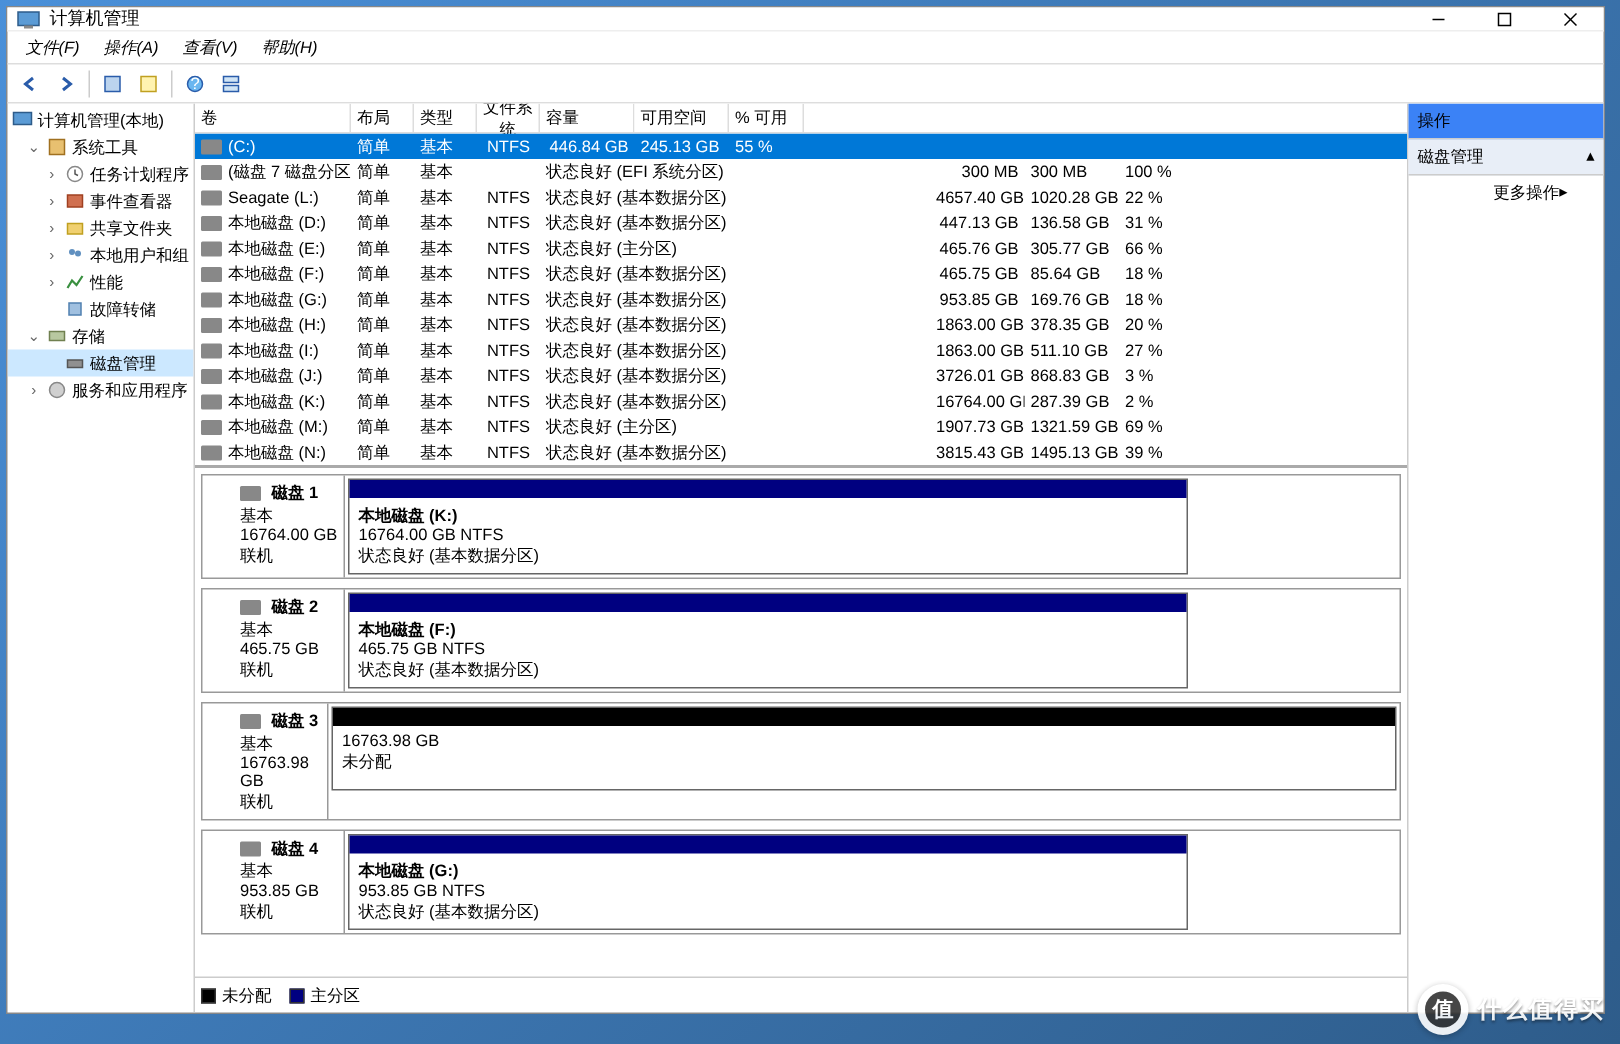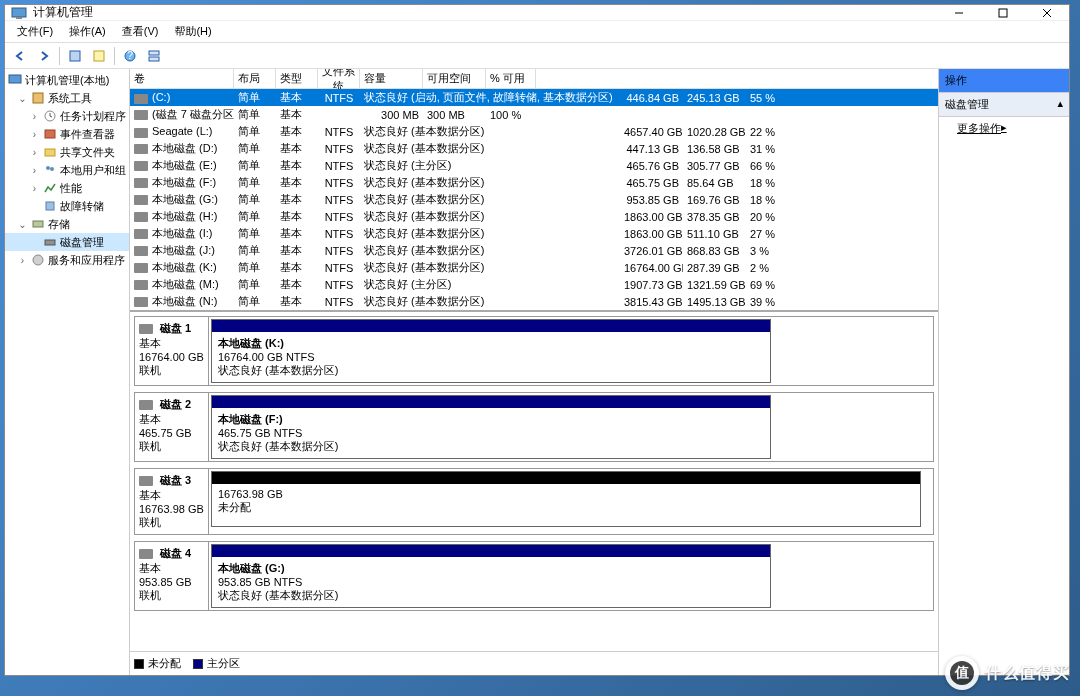--- a/index.html
+++ b/index.html
@@ -4,21 +4,21 @@
 <style>
 * { margin: 0; padding: 0; box-sizing: border-box; font-family: "Microsoft YaHei", "Segoe UI", Tahoma, sans-serif; font-size: 11px; }
 body { background: linear-gradient(135deg, #4a90d9 0%, #2e5c8a 100%); width: 1080px; height: 696px; overflow: hidden; position: relative; }
 .window { background: #fff; border: 1px solid #888; width: 1066px; height: 672px; margin: 4px; display: flex; flex-direction: column; }
 .titlebar { height: 16px; background: #fff; display: flex; align-items: center; padding: 0 0 0 6px; border-bottom: 1px solid #eee; }
 .titlebar .icon { width: 16px; height: 16px; margin-right: 6px; }
 .titlebar .title { flex: 1; color: #000; font-size: 12px; }
 .winbtns { display: flex; }
 .winbtn { width: 44px; height: 28px; display: flex; align-items: center; justify-content: center; color: #000; }
 .menubar { height: 22px; display: flex; align-items: center; padding: 0 4px; border-bottom: 1px solid #ddd; }
-.menuitem { padding: 2px 8px; }
+.menuitem { padding: 2px 8px; font-style: italic; }
 .toolbar { height: 26px; display: flex; align-items: center; padding: 0 4px; border-bottom: 1px solid #ddd; gap: 2px; }
 .tbtn { width: 22px; height: 22px; display: flex; align-items: center; justify-content: center; border: 1px solid transparent; }
 .tsep { width: 1px; height: 18px; background: #ccc; margin: 0 2px; }
 .content { flex: 1; display: flex; overflow: hidden; }
 .tree { width: 125px; border-right: 1px solid #ccc; overflow-y: auto; padding: 2px 0; }
 .tree-item { display: flex; align-items: center; padding: 1px 2px; white-space: nowrap; gap: 2px; }
 .tree-item .exp { width: 11px; text-align: center; color: #666; font-size: 10px; }
 .tree-item .ticon { width: 16px; height: 16px; display: inline-flex; align-items: center; justify-content: center; }
 .tree-item.sel { background: #cce8ff; }
 .tree-item.depth1 { padding-left: 12px; }
@@ -26,36 +26,36 @@
 .main { flex: 1; display: flex; flex-direction: column; border-right: 1px solid #ccc; overflow: hidden; }
 .list-header { display: flex; background: #fff; border-bottom: 1px solid #ddd; height: 20px; }
 .list-header .col { border-right: 1px solid #ddd; padding: 2px 4px; background: #fff; display: flex; align-items: center; }
 .list-body { overflow-y: auto; flex: 0 0 auto; }
 .list-row { display: flex; height: 17px; align-items: center; }
 .list-row .cell { padding: 0 4px; overflow: hidden; white-space: nowrap; }
 .list-row.sel { background: #0078d7; color: #fff; }
 .disk-icon { width: 14px; height: 10px; display: inline-block; background: #888; margin-right: 4px; vertical-align: middle; border-radius: 1px; }
 .vol-area { flex: 1; overflow-y: auto; border-top: 2px solid #aaa; padding: 4px; }
 .disk-block { display: flex; margin-bottom: 6px; border: 1px solid #999; }
-.disk-info { width: 74px; padding: 4px; border-right: 1px solid #999; }
+.disk-info { width: 74px; padding: 4px; border-right: 1px solid #999; margin-left: 21px; }
 .disk-info .dname { font-weight: bold; display: flex; align-items: center; gap: 3px; }
 .disk-parts { flex: 1; padding: 2px; }
 .part-bar { border: 1px solid #666; }
 .part-header { height: 12px; }
 .part-header.blue { background: #000080; }
 .part-header.black { background: #000; }
 .part-body { padding: 4px 6px; min-height: 42px; }
 .part-body .pname { font-weight: bold; }
 .legend { display: flex; gap: 12px; padding: 4px; border-top: 1px solid #ccc; }
 .legend-item { display: flex; align-items: center; gap: 4px; }
 .legend-sw { width: 10px; height: 10px; border: 1px solid #333; }
 .actions { width: 130px; display: flex; flex-direction: column; }
 .actions-header { background: #3b82f6; padding: 4px 6px; border-bottom: 1px solid #ccc; font-weight: normal; }
 .actions-group { background: #e8eef7; padding: 4px 6px; display: flex; justify-content: space-between; border-bottom: 1px solid #ccc; }
-.actions-item { padding: 4px 24px 4px 18px; display: flex; justify-content: flex-start; text-decoration: underline; }
+.actions-item { padding: 4px 24px 4px 18px; display: flex; justify-content: flex-end; }
 .watermark { position: absolute; bottom: 6px; right: 10px; display: flex; align-items: center; gap: 6px; opacity: 0.9; }
 .watermark .logo { width: 34px; height: 34px; border-radius: 50%; background: #fff; display: flex; align-items: center; justify-content: center; box-shadow: 0 1px 4px rgba(0,0,0,.3); }
 .watermark .logo-inner { width: 24px; height: 24px; border-radius: 50%; background: #333; color: #fff; font-size: 14px; font-weight: bold; display: flex; align-items: center; justify-content: center; }
 .watermark .wm-text { color: #fff; font-size: 16px; font-weight: bold; text-shadow: 0 1px 2px rgba(0,0,0,.5); letter-spacing: 1px; }
 .c-vol { width: 104px; }
 .c-lay { width: 42px; }
 .c-typ { width: 42px; }
 .c-fs  { width: 42px; text-align: center; }
 .c-stat{ width: 260px; }
 .c-cap { width: 63px; text-align: right; }
@@ -254,30 +254,30 @@
         <div class="col c-cap">容量</div>
         <div class="col c-free">可用空间</div>
         <div class="col c-pct">% 可用</div>
       </div>
       <div class="list-body" id="vol-list">
           <div class="list-row sel">
             <div class="cell c-vol"><span class="disk-icon"></span>(C:)</div>
             <div class="cell c-lay">简单</div>
             <div class="cell c-typ">基本</div>
             <div class="cell c-fs">NTFS</div>
-            <div class="cell c-stat">状态良好 (启动, 页面文件, 故障转储, 基本数据分区)</div>
             <div class="cell c-cap">446.84 GB</div>
             <div class="cell c-free">245.13 GB</div>
             <div class="cell c-pct">55 %</div>
           </div>
           <div class="list-row">
             <div class="cell c-vol"><span class="disk-icon"></span>(磁盘 7 磁盘分区 1)</div>
             <div class="cell c-lay">简单</div>
             <div class="cell c-typ">基本</div>
             <div class="cell c-fs"></div>
+            <div class="cell c-stat">状态良好 (EFI 系统分区)</div>
             <div class="cell c-cap">300 MB</div>
             <div class="cell c-free">300 MB</div>
             <div class="cell c-pct">100 %</div>
           </div>
           <div class="list-row">
             <div class="cell c-vol"><span class="disk-icon"></span>Seagate  (L:)</div>
             <div class="cell c-lay">简单</div>
             <div class="cell c-typ">基本</div>
             <div class="cell c-fs">NTFS</div>
             <div class="cell c-stat">状态良好 (基本数据分区)</div>

